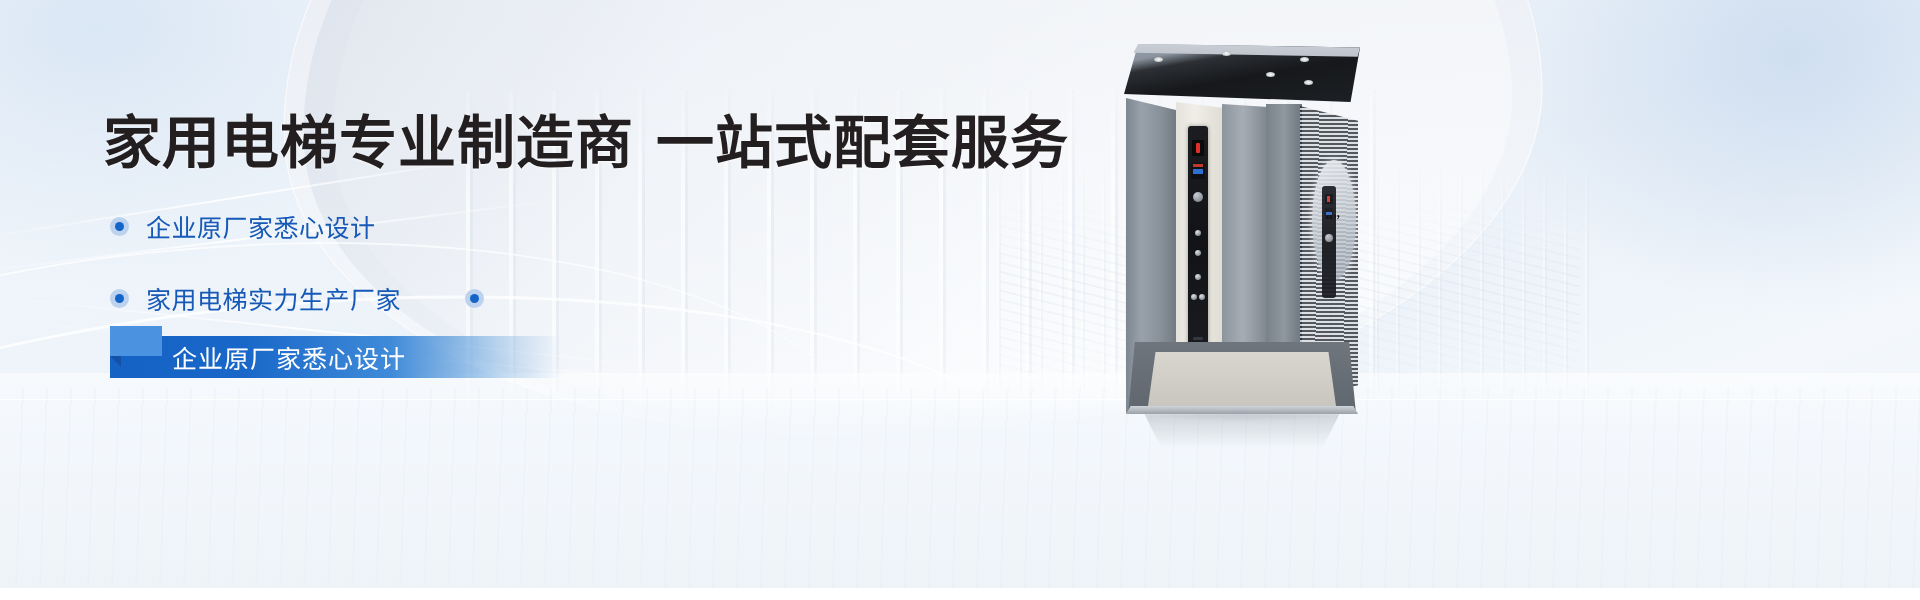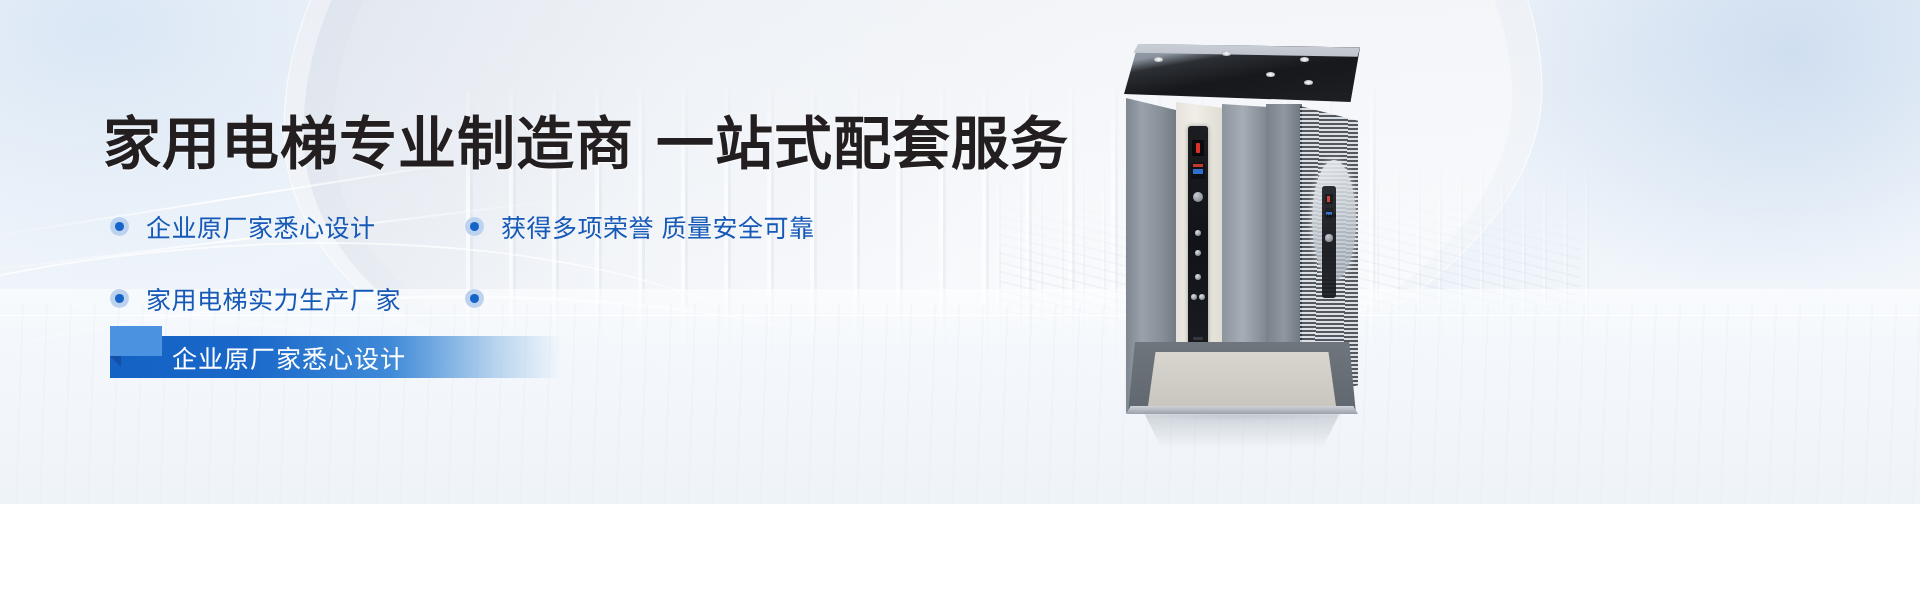--- a/index.html
+++ b/index.html
@@ -1,21 +1,22 @@
 <!DOCTYPE html>
 <html lang="zh-CN"><head>
 <meta charset="utf-8">
 <title>Banner</title>
 <style>
   html,body{margin:0;padding:0;background:#fff;}
   body{font-family:"Liberation Sans","DejaVu Sans",sans-serif;}
 
   .stage{
-    position:relative;width:1920px;height:504px;overflow:hidden;
+    position:relative;width:1920px;height:588px;overflow:hidden;
     background:linear-gradient(160deg,#f3f7fb 0%,#eef4fa 28%,#e9f0f8 55%,#f4f8fc 78%,#eef3f9 100%);
+    font-family:Liberation Serif, serif;
   }
 
   
   .bg{position:absolute;inset:0;overflow:hidden;}
 
   
   .arch{
     position:absolute;left:280px;top:-330px;width:1260px;height:760px;
     border-radius:50% 50% 45% 45% / 58% 58% 42% 42%;
     background:linear-gradient(180deg,#e4e9f0 0%,#eceff5 40%,#f2f5f9 75%,#f7f9fc 100%);
@@ -316,26 +317,20 @@
     <div class="title"><span>家用电梯专业制造商</span><span class="gap"></span><span>一站式配套服务</span></div>
 
     <div class="bullets">
       <div class="brow">
         <div class="bitem c1">
           <span class="dot">
               <i></i>
             </span>
           <span class="btext">企业原厂家悉心设计</span>
         </div>
-        <div class="bitem">
-          <span class="dot">
-              <i></i>
-            </span>
-          <span class="btext">获得多项荣誉 质量安全可靠</span>
-        </div>
       </div>
       <div class="brow">
         <div class="bitem c1">
           <span class="dot">
               <i></i>
             </span>
           <span class="btext">家用电梯实力生产厂家</span>
         </div>
         <div class="bitem">
           <span class="dot">

